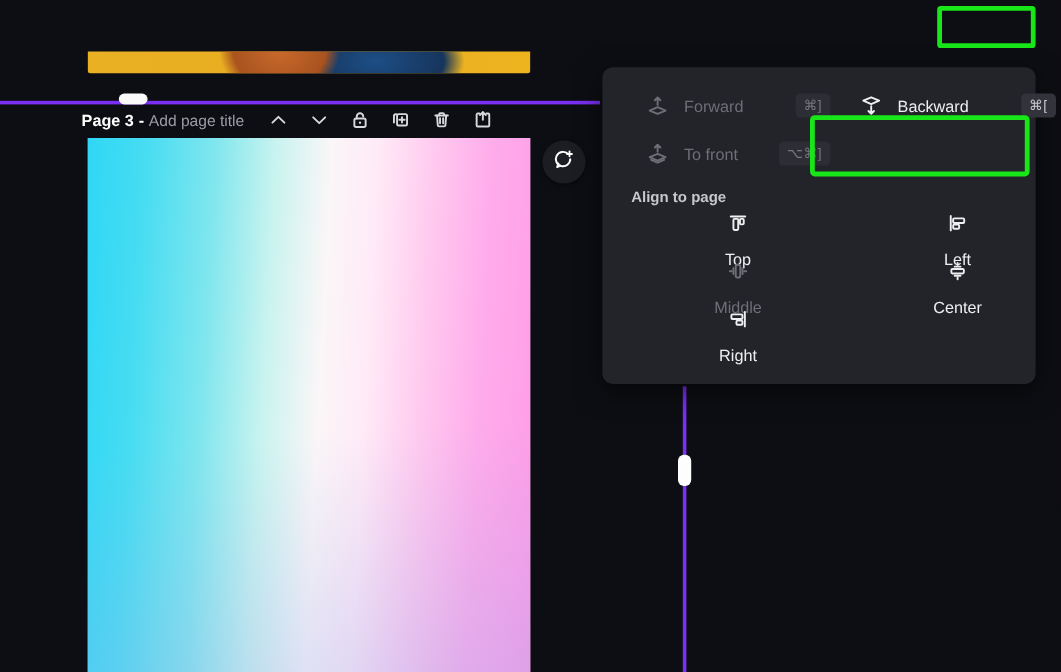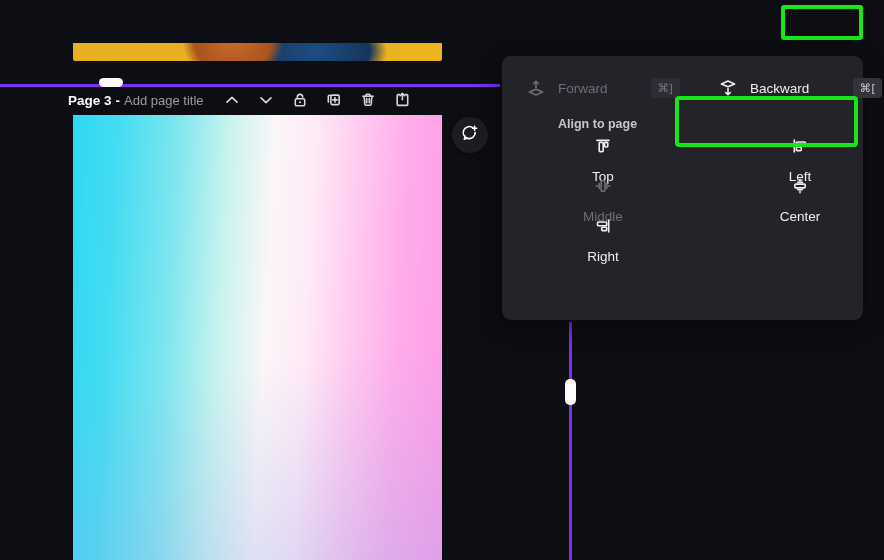--- a/index.html
+++ b/index.html
@@ -104,41 +104,41 @@
     background: #fdfdfd; border-radius: 5px;
   }
 
   
   .panel {
     position: absolute; left: 502px; top: 56px; width: 361px; height: 264px;
     background: #23242a; border-radius: 9px;
     box-shadow: 0 6px 22px rgba(0,0,0,.55);
     padding: 12px 0 0 0;
   }
-  .grid2 { display: grid; grid-template-columns: 170px 180px; column-gap: 22px; padding: 0 16px; }
+  .grid2 { display: grid; grid-template-columns: 170px 180px; column-gap: 8px; padding: 0 28px; }
 
   .menu-item {
     display: flex; align-items: center; height: 40px; padding: 0 8px;
     border-radius: 6px; color: #efeff1; font-size: 13.5px;
     gap: 12px; white-space: nowrap;
   }
   .menu-item .mi-icon { width: 20px; height: 20px; display: flex; align-items: center; justify-content: center; flex: 0 0 20px; }
   .menu-item .mi-label { flex: 1 1 auto; }
   .menu-item.disabled { color: #6e6f76; }
   .kbd {
     font-size: 11.5px; color: #c9cace; background: #33343b;
     border-radius: 4px; padding: 3px 7px; min-width: 26px; text-align: center;
     font-family: "Liberation Sans", sans-serif; letter-spacing: .4px;
   }
   .menu-item.disabled .kbd { color: #77787f; background: #2d2e35; }
 
   .section-title {
     padding: 6px 24px 2px 24px;
     font-size: 12.5px; font-weight: 700; color: #c6c7cc;
-    height: 28px; display: flex; align-items: center; margin-left: 32px;
+    height: 28px; display: flex; align-items: center;
   }
   .align-item {
     display: flex; align-items: center; height: 40px; padding: 0 8px;
     border-radius: 6px; color: #efeff1; font-size: 13.5px; gap: 13px; white-space: nowrap; flex-direction: column;
   }
   .align-item.disabled { color: #6e6f76; }
   .align-item .mi-icon { width: 20px; height: 20px; display: flex; align-items: center; justify-content: center; flex: 0 0 20px; }
 
   .hl-toback {
     position: absolute; left: 675px; top: 96px; width: 183px; height: 51px;
@@ -255,20 +255,31 @@
         <span class="mi-icon">
           <svg width="20" height="20" viewBox="0 0 20 20" color="currentColor">
             <path class="stroke" d="M10 3.1 L3.4 5.9 L10 8.7 L16.6 5.9 Z"></path>
             <path class="stroke" d="M10 16.8 v-6.2 M7.7 14.5 L10 16.8 L12.3 14.5"></path>
           </svg>
         </span>
         <span class="mi-label">Backward</span>
         <span class="kbd">⌘[</span>
       </div>
 
+      <div class="menu-item disabled">
+        <span class="mi-icon">
+          <svg width="20" height="20" viewBox="0 0 20 20" color="currentColor">
+            <path class="stroke" d="M10 10.2 L3.4 13 L10 15.8 L16.6 13 Z"></path>
+            <path class="stroke" d="M4.6 15.2 L10 17.5 L15.4 15.2"></path>
+            <path class="stroke" d="M10 2.6 v5.8 M7.7 4.9 L10 2.6 L12.3 4.9"></path>
+          </svg>
+        </span>
+        <span class="mi-label">To front</span>
+        <span class="kbd">⌥⌘]</span>
+      </div>
 
 
     </div>
 
     <div class="section-title">Align to page</div>
 
     <div class="grid2">
 
       <div class="align-item">
         <span class="mi-icon">

